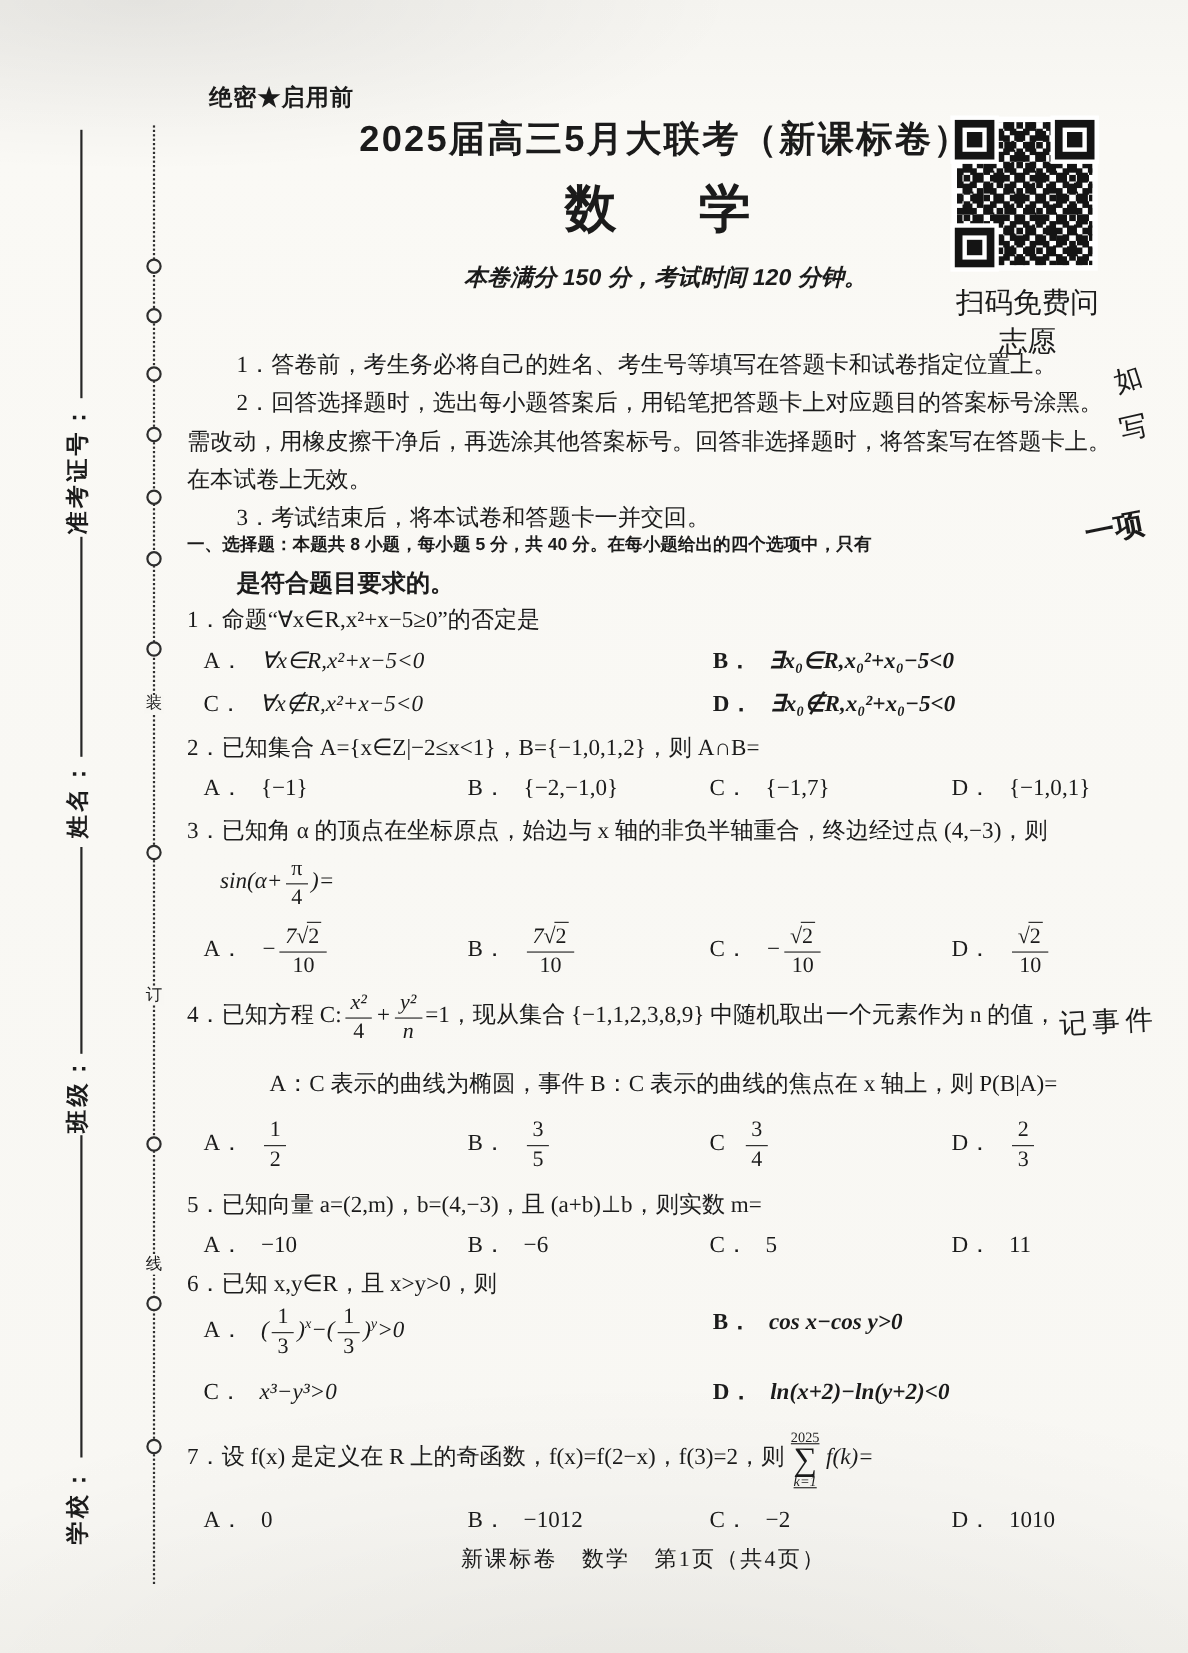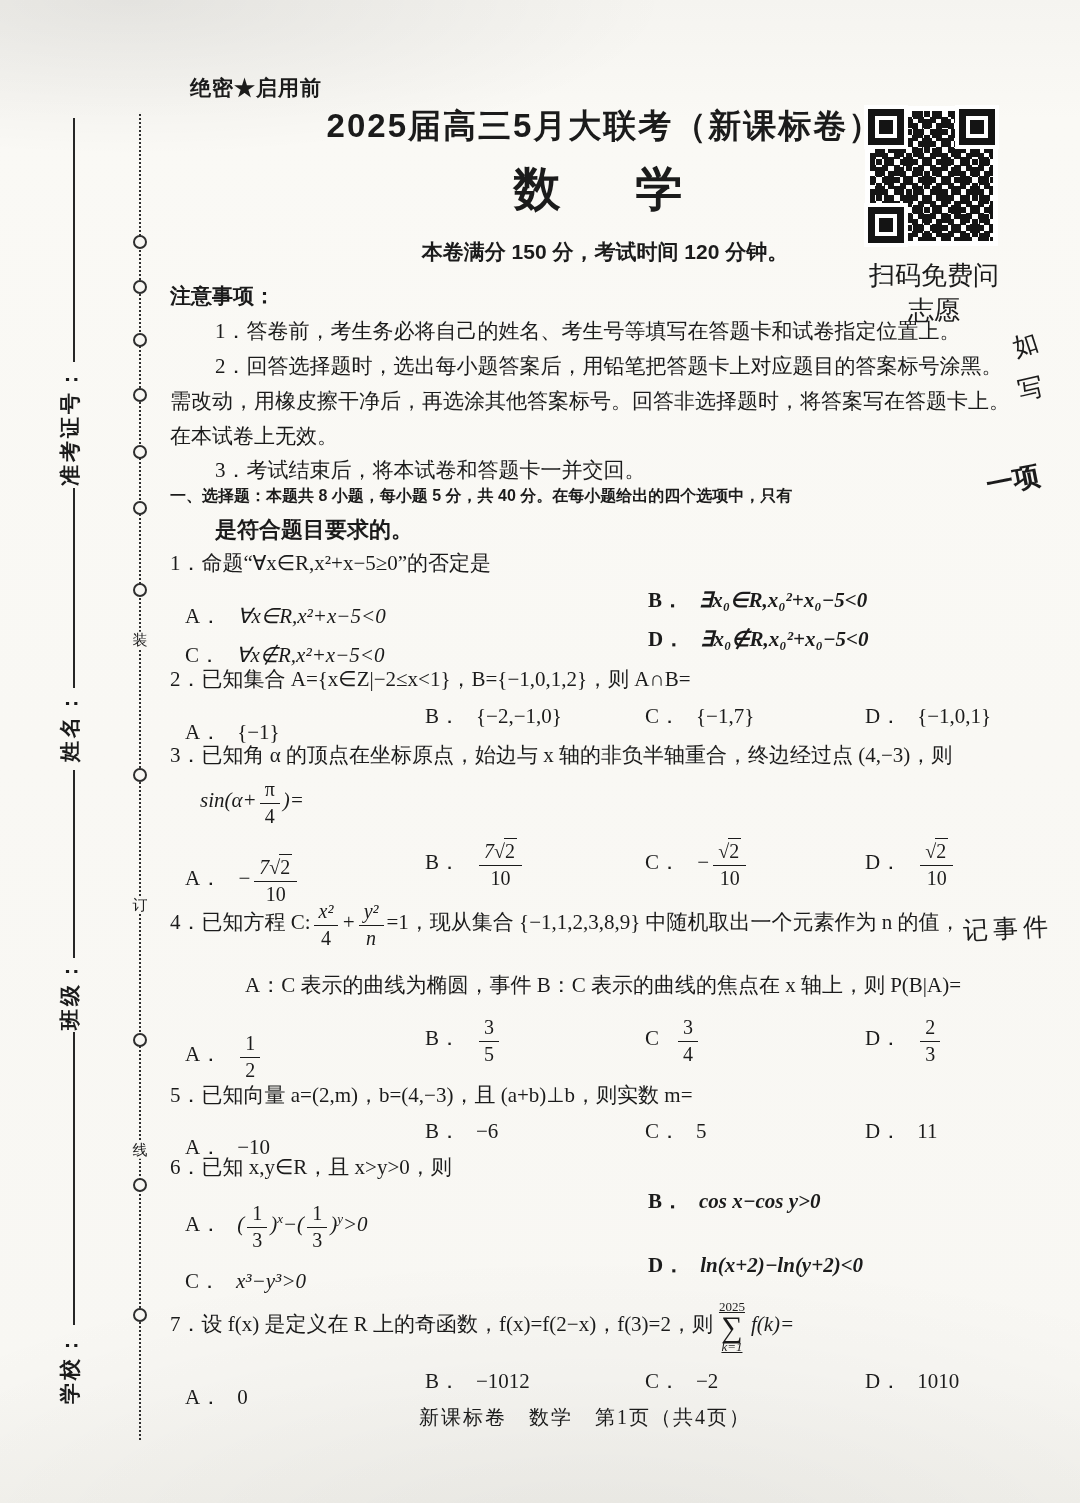--- a/index.html
+++ b/index.html
@@ -12,21 +12,21 @@
     font-family:"Liberation Serif", serif; color:#1b1b1b; overflow:hidden;
   }
   .abs { position:absolute; }
   .hei { font-family:"Liberation Sans", sans-serif; font-weight:bold; }
   .row { position:absolute; left:170px; width:880px; font-size:21px; line-height:1.45; white-space:nowrap; }
   .center { text-align:center; }
   .ind { padding-left:45px; }
   .math { font-style:italic; }
   .opt { position:absolute; top:0; white-space:nowrap; }
   .olabel { margin-right:16px; }
-  .oA { left:15px;margin-top:16px; } .oB { left:255px; } .oC { left:475px; } .oD { left:695px; }
+  .oA { left:15px; } .oB { left:255px; } .oC { left:475px; } .oD { left:695px; }
   .oB2 { left:478px;font-weight:bold; }
   .frac { display:inline-flex; flex-direction:column; align-items:center; vertical-align:middle; line-height:1.05; margin:0 3px; font-size:20px; }
   .frac .num { border-bottom:1.7px solid #1b1b1b; padding:1px 5px 3px; display:inline-block; }
   .frac .den { padding-top:2px; }
   .sqrtsym { font-style:normal; }
   .radicand { border-top:1.7px solid #1b1b1b; padding:1px 2px 0 1px; margin-left:-1px; }
   .sum { display:inline-flex; flex-direction:column; align-items:center; vertical-align:middle; line-height:1; margin:0 6px; }
   .sum .lim { font-size:13px;text-decoration:underline; }
   .sum .sig { font-size:30px; line-height:0.9; }
   sup { font-size:13px; font-style:italic; }
@@ -35,21 +35,21 @@
   .vlabel { position:absolute; left:70px; transform:translate(-50%,-50%) rotate(-90deg);
     font-weight:bold; font-size:21px; white-space:nowrap; letter-spacing:3px; }
   .bindline { position:absolute; left:139px; top:114px; height:1326px; width:0; border-left:2px dotted #2e2e2e; }
   .bcircle { position:absolute; left:133px; width:14px; height:14px; border:2px solid #2e2e2e; border-radius:50%;
     background:#f8f7f3; box-sizing:border-box; transform:translateY(-50%); }
   .bchar { position:absolute; left:131px; width:18px; text-align:center; background:#f8f7f3; font-size:15px;
     transform:translateY(-50%); line-height:1.1; }
   .secrecy { left:190px; top:74px; font-size:21px; letter-spacing:1px; }
   .title { left:170px; top:104px; width:870px; font-size:33px; letter-spacing:2px; }
   .subject { left:170px; top:158px; width:870px; font-size:47px; letter-spacing:14px; }
-  .info { left:170px; top:238px; width:870px; font-size:21px; }
+  .info { left:170px; top:238px; width:870px; font-size:21px;font-style:italic; }
   .qr { left:865px; top:106px; width:133px; height:140px; background:#fff; }
   .qr-noise { position:absolute; inset:5px;
     background:
       repeating-conic-gradient(#141414 0% 25%, transparent 0% 50%) 0px 0px / 12px 12px,
       repeating-conic-gradient(#141414 0% 25%, transparent 0% 50%) 5px 8px / 19px 19px; }
   .fp { position:absolute; width:36px; height:36px; border:7px solid #141414; background:#fff; box-sizing:border-box; box-shadow:0 0 0 4px #fff; }
   .fp::after { content:""; position:absolute; left:4px; top:4px; width:14px; height:14px; background:#141414; }
   .fp.tl { left:3px; top:3px; } .fp.tr { right:3px; top:3px; } .fp.bl { left:3px; bottom:3px; }
   .qrcap { left:858px; top:258px; width:152px; text-align:center; font-size:26px; }
   .footer { left:170px; top:1404px; width:830px; font-size:20px; letter-spacing:2px; }
@@ -90,21 +90,20 @@
   <div class="abs hei info center">本卷满分 150 分，考试时间 120 分钟。</div>
 
   <div class="abs qr">
     <div class="qr-noise"></div>
     <div class="fp tl"></div>
     <div class="fp tr"></div>
     <div class="fp bl"></div>
   </div>
   <div class="abs qrcap">扫码免费问志愿</div>
 
-  <div class="row hei" style="top:281px">注意事项：</div>
   <div class="row ind" style="top:316px">1．答卷前，考生务必将自己的姓名、考生号等填写在答题卡和试卷指定位置上。</div>
   <div class="row ind" style="top:351px">2．回答选择题时，选出每小题答案后，用铅笔把答题卡上对应题目的答案标号涂黑。</div>
   <div class="row" style="top:421px">在本试卷上无效。</div>
   <div class="row" style="top:386px">需改动，用橡皮擦干净后，再选涂其他答案标号。回答非选择题时，将答案写在答题卡上。</div>
   <div class="row ind" style="top:455px">3．考试结束后，将本试卷和答题卡一并交回。</div>
   <div class="marginal" style="left:1013px;top:328px;font-size:25px;transform:rotate(-18deg)">如</div>
   <div class="marginal" style="left:1018px;top:372px;font-size:25px;transform:rotate(-13deg)">写</div>
 
   <div class="row hei" style="top:484px;font-size:16px">一、选择题：本题共 8 小题，每小题 5 分，共 40 分。在每小题给出的四个选项中，只有</div>
   <div class="marginal hei" style="left:986px;top:462px;font-size:27px;transform:rotate(-11deg)">一项</div>

